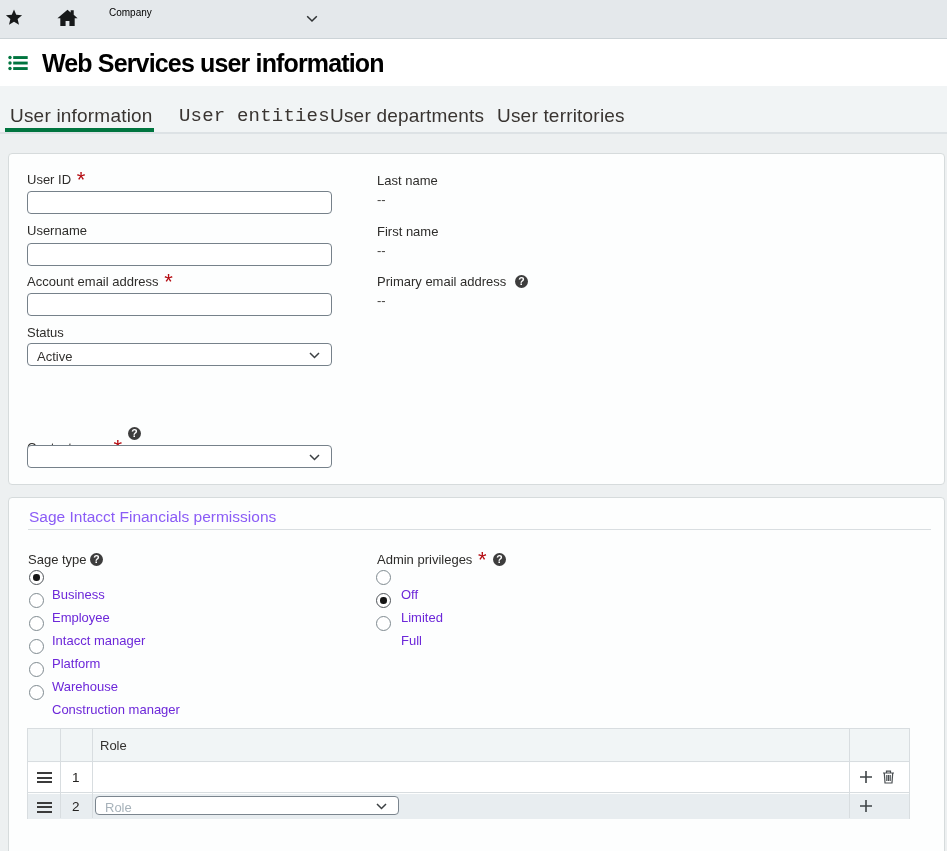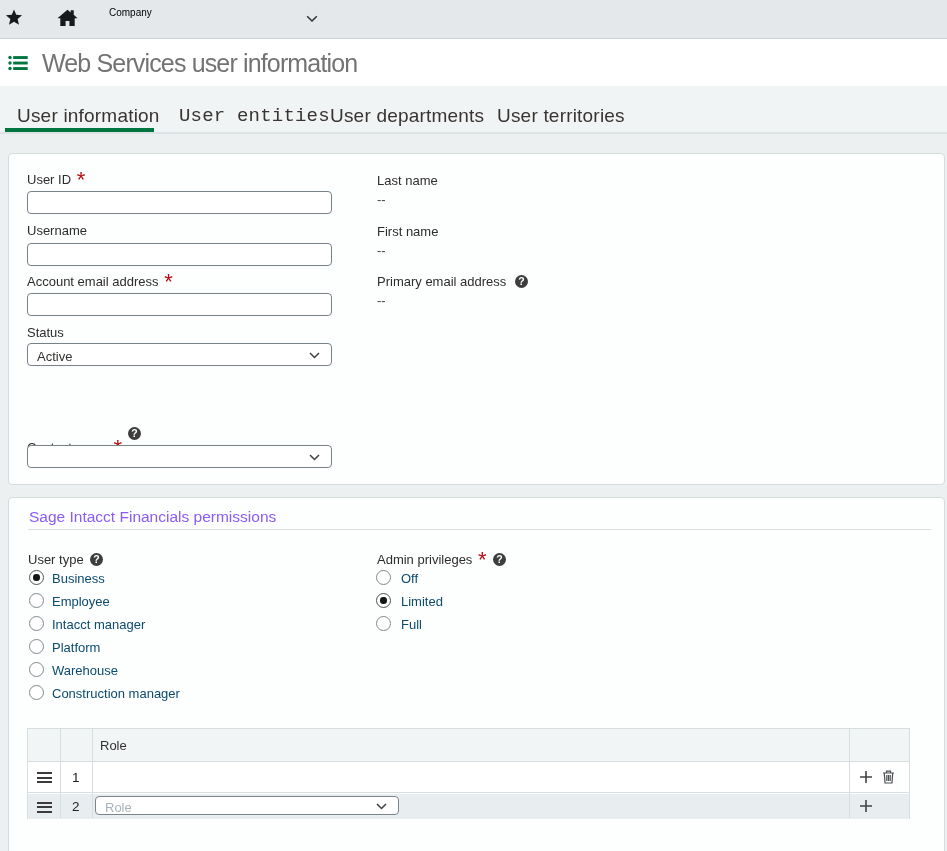--- a/index.html
+++ b/index.html
@@ -11,27 +11,27 @@
   overflow:hidden;
   color:#2e2d2b;
 }
 .abs { position:absolute; }
 
 .topbar { position:absolute; left:0; top:0; width:947px; height:38.5px;
   background:#e4e8eb; border-bottom:1.5px solid #ccd3d7; }
 .company { position:absolute; left:109px; top:6.5px; font-size:10px; color:#000000; }
 
 .titlebar { position:absolute; left:0; top:38.5px; width:947px; height:47.5px; background:#fff; }
-.pagetitle { position:absolute; left:42px; top:48.5px; font-size:25px; font-weight:400;
-  color:#737373; letter-spacing:-0.85px;text-align:center; }
+.pagetitle { position:absolute; left:42px; top:48.5px; font-size:25px; font-weight:700;
+  color:#000000; letter-spacing:-0.85px;text-align:center; }
 
 .tabstrip { position:absolute; left:0; top:86px; width:947px; height:46px; background:#f1f4f5; }
 .divider { position:absolute; left:0; top:132px; width:947px; height:2px; background:#dde2e5; }
 .tab { position:absolute; top:105px; font-size:19px; letter-spacing:0.2px; color:#393431; white-space:nowrap; }
-.tab1 { left:17px; }
+.tab1 { left:10px; }
 .tab2 { left:179px;font-family:Liberation Mono, monospace; }
 .tab3 { left:314px;margin-left:16px; }
 .tab4 { left:497px; }
 .underline { position:absolute; left:5px; top:128px; width:149px; height:4px; background:#00753f; }
 
 .card { position:absolute; left:8px; width:937px; background:#fdfefe;
   border:1px solid #d6dbdc; border-radius:4px; }
 .card1 { top:153px; height:332px; }
 .card2 { top:497px; height:370px; }
 
@@ -43,21 +43,21 @@
 .dd { position:absolute; }
 .dashes { position:absolute; font-size:13px; color:#454341; }
 
 .sechead { position:absolute; left:29px; top:507.5px; font-size:15.5px; color:#8b5cf6; }
 .sechr { position:absolute; left:28px; top:528.5px; width:903px; height:1px; background:#d9dee1; }
 .radio { position:absolute; width:15px; height:15px; border:1.5px solid #7f8a90;
   border-radius:50%; background:#fff; }
 .radio.sel { border-color:#50555a; }
 .radio.sel::after { content:""; position:absolute; left:3px; top:3px; width:6.5px; height:6.5px;
   border-radius:50%; background:#151515; }
-.rlabel { position:absolute; font-size:13px; color:#0c4a6e; white-space:nowrap; }
+.rlabel { position:absolute; font-size:13px; color:#6d28d9; white-space:nowrap;margin-top:16px; }
 
 .tbl { position:absolute; left:27px; top:728px; width:883px; height:91px;
   border:1px solid #d8dde0; }
 .tblrow { position:absolute; left:0; width:881px; }
 .trh { top:0; height:33px; background:#f1f5f6; border-bottom:1px solid #d8dde0; }
 .tr1 { top:34px; height:30px; background:#fff; border-bottom:1px solid #d8dde0; }
 .tr2 { top:65px; height:25px; background:#e8edf0; }
 .cline { position:absolute; top:0; width:1px; height:89px; background:#d8dde0; }
 .rownum { position:absolute; font-size:13.5px; color:#242220; }
 .burger { position:absolute; width:15px; height:11px; }
@@ -133,21 +133,21 @@
 <svg class="abs" style="left:515px;top:275px" width="13" height="13" viewBox="0 0 13 13">
   <circle cx="6.5" cy="6.5" r="6.5" fill="#3d3d3d"></circle>
   <text x="6.5" y="10.2" font-size="10.5" font-weight="bold" fill="#fff" text-anchor="middle" font-family="Liberation Sans">?</text>
 </svg>
 <div class="dashes" style="left:377px;top:293px">--</div>
 
 <div class="card card2"></div>
 <div class="sechead">Sage Intacct Financials permissions</div>
 <div class="sechr"></div>
 
-<div class="label" style="left:28px;top:552px">User type</div>
+<div class="label" style="left:28px;top:552px">Sage type</div>
 <svg class="abs" style="left:90px;top:552.5px" width="13" height="13" viewBox="0 0 13 13">
   <circle cx="6.5" cy="6.5" r="6.5" fill="#3d3d3d"></circle>
   <text x="6.5" y="10.2" font-size="10.5" font-weight="bold" fill="#fff" text-anchor="middle" font-family="Liberation Sans">?</text>
 </svg>
 <div class="radio sel" style="left:29px;top:570px"></div>
 <div class="rlabel" style="left:52px;top:571px">Business</div>
 <div class="radio" style="left:29px;top:593px"></div>
 <div class="rlabel" style="left:52px;top:594px">Employee</div>
 <div class="radio" style="left:29px;top:616px"></div>
 <div class="rlabel" style="left:52px;top:617px">Intacct manager</div>

